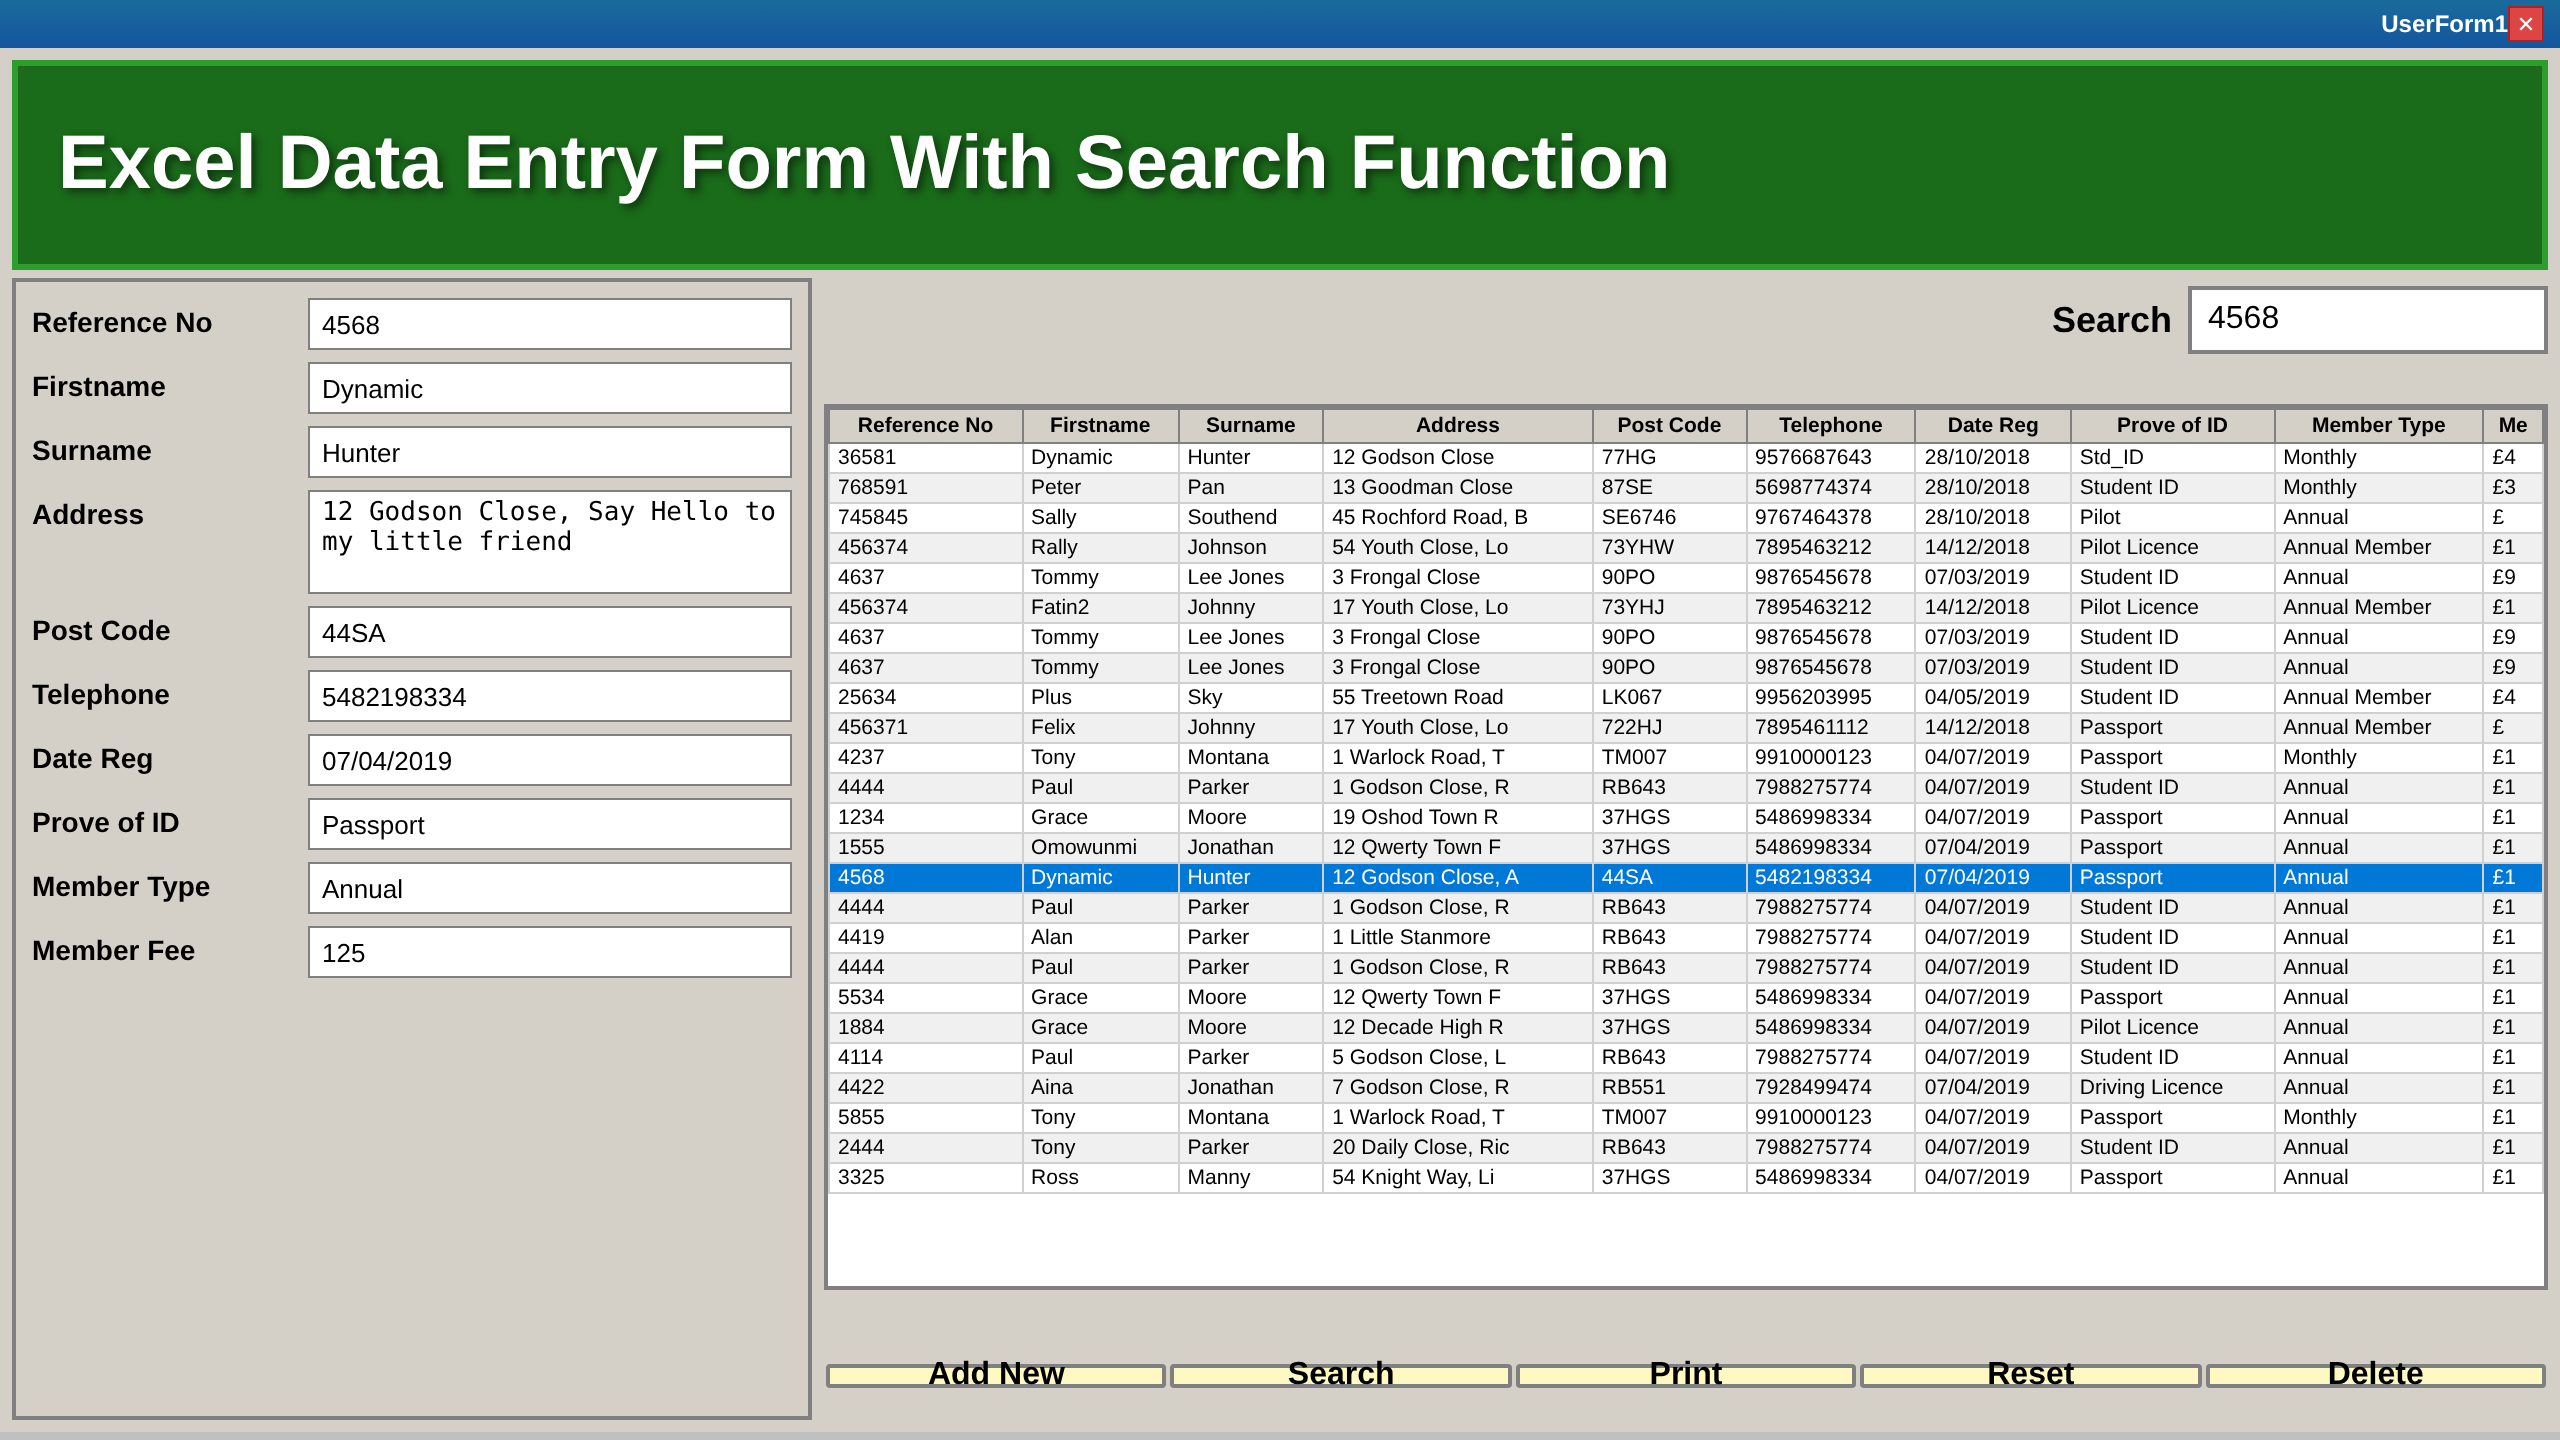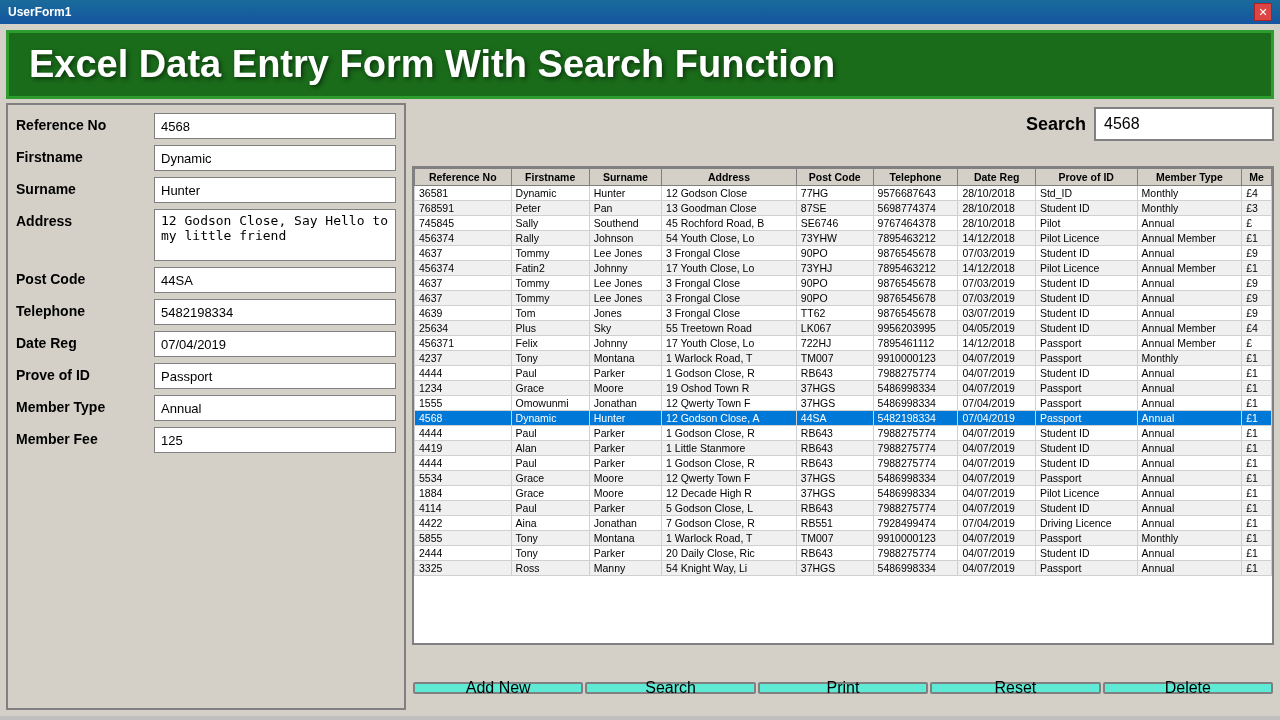--- a/index.html
+++ b/index.html
@@ -10,21 +10,21 @@
       width: 1280px;
       height: 720px;
       overflow: hidden;
     }
     .window-chrome {
       background: linear-gradient(to bottom, #1a6b9a, #1455a0);
       height: 16px;
       display: flex;
       align-items: center;
       padding: 12px 8px;
-      justify-content: space-between;
+      justify-content: flex-end;
     }
     .window-title {
       color: white;
       font-size: 12px;
       font-weight: bold;
     }
     .window-close {
       background: #d44;
       color: white;
       border: 1px solid #a22;
@@ -40,21 +40,21 @@
       background: #d4d0c8;
       height: calc(720px - 28px);
       padding: 6px;
       display: flex;
       flex-direction: column;
       gap: 4px;
     }
     .header-banner {
       background: #1a6b1a;
       border: 3px solid #2d9e2d;
-      padding: 10px 20px;
+      padding: 28px 20px;
       display: flex;
       align-items: flex-end;
     }
     .header-title {
       color: white;
       font-size: 38px;
       font-weight: bold;
       text-shadow: 2px 2px 4px rgba(0,0,0,0.5);
     }
     .content-area {
@@ -168,23 +168,23 @@
       color: white;
     }
     .button-bar {
       display: flex;
       gap: 0;
       height: 44px;
     }
     .btn {
       flex: 1;
       border: 2px solid #808080;
-      background: #5eead4;
+      background: #fef9c3;
       font-size: 16px;
-      font-weight: normal;
+      font-weight: bold;
       cursor: pointer;
       display: flex;
       align-items: center;
       justify-content: center;
       border-radius: 2px;
       margin: 16px 1px;
     }
   </style>
 </head>
 <body>
@@ -370,32 +370,20 @@
                 <td>Lee Jones</td>
                 <td>3 Frongal Close</td>
                 <td>90PO</td>
                 <td>9876545678</td>
                 <td>07/03/2019</td>
                 <td>Student ID</td>
                 <td>Annual</td>
                 <td>£9</td>
               </tr>
               <tr>
-                <td>4639</td>
-                <td>Tom</td>
-                <td>Jones</td>
-                <td>3 Frongal Close</td>
-                <td>TT62</td>
-                <td>9876545678</td>
-                <td>03/07/2019</td>
-                <td>Student ID</td>
-                <td>Annual</td>
-                <td>£9</td>
-              </tr>
-              <tr>
                 <td>25634</td>
                 <td>Plus</td>
                 <td>Sky</td>
                 <td>55 Treetown Road</td>
                 <td>LK067</td>
                 <td>9956203995</td>
                 <td>04/05/2019</td>
                 <td>Student ID</td>
                 <td>Annual Member</td>
                 <td>£4</td>

